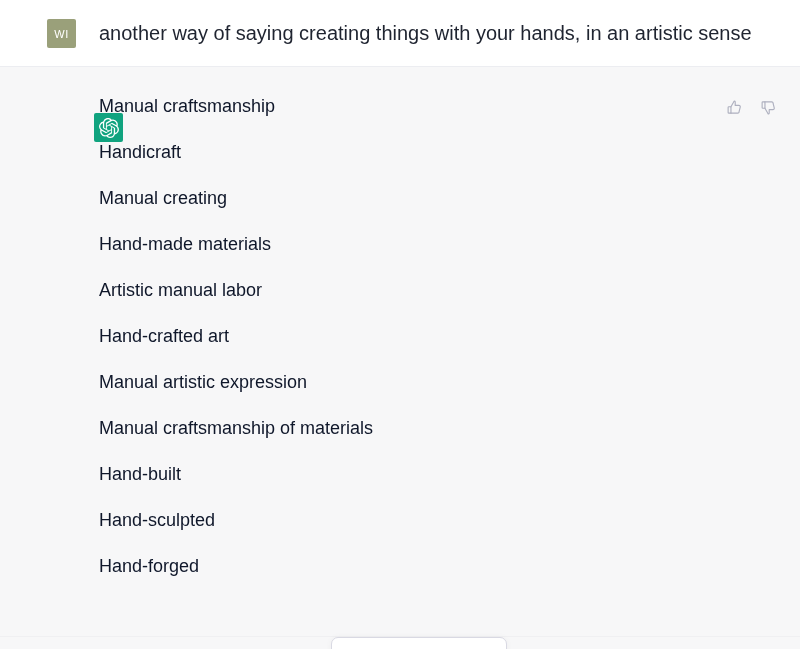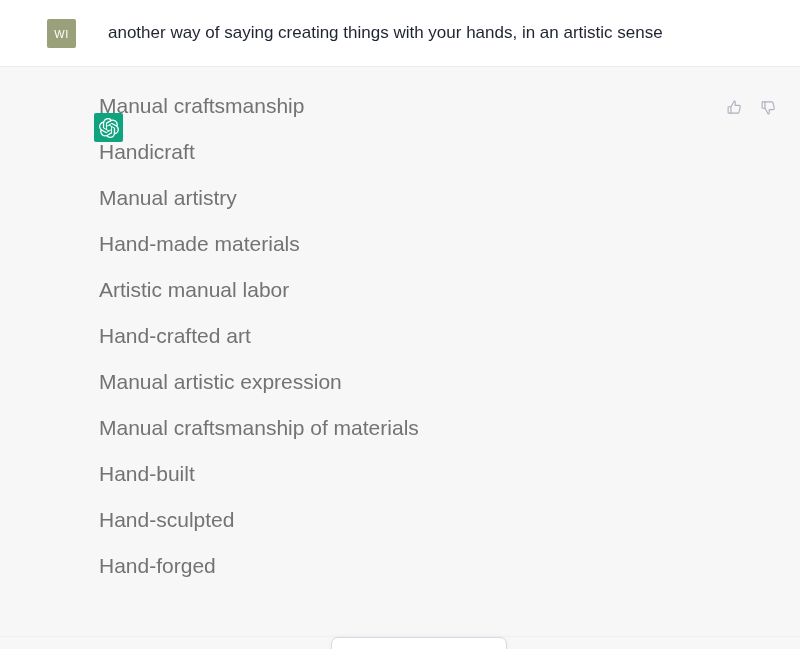--- a/index.html
+++ b/index.html
@@ -59,23 +59,23 @@
   }
 
   .avatar-assistant svg {
     display: block;
     width: 20px;
     height: 20px;
   }
 
   .user-text {
     position: absolute;
-    left: 108px;
+    left: 99px;
     top: 21px;
-    font-size: 17px;
+    font-size: 20px;
     line-height: 24px;
     color: #1f2430;
     white-space: nowrap;
   }
 
   
   .assistant-row {
     position: absolute;
     left: 0;
     top: 67px;
@@ -93,23 +93,23 @@
   }
 
   .assistant-content {
     position: absolute;
     left: 99px;
     top: 28px;
     width: 600px;
   }
 
   .reply-line {
-    font-size: 21px;
+    font-size: 18px;
     line-height: 22px;
-    color: #737373;
+    color: #0f172a;
     height: 46px;
     white-space: nowrap;
   }
 
   
   .feedback {
     position: absolute;
     right: 20px;
     top: 28px;
     display: flex;
@@ -189,21 +189,21 @@
           <svg viewBox="0 0 24 24" aria-hidden="true">
             <path fill="#ffffff" d="M22.28 9.82a5.98 5.98 0 0 0-.52-4.91 6.05 6.05 0 0 0-6.51-2.9A6 6 0 0 0 4.98 4.18a5.98 5.98 0 0 0-4 2.9 6.05 6.05 0 0 0 .74 7.1 5.98 5.98 0 0 0 .51 4.91 6.05 6.05 0 0 0 6.52 2.9A5.98 5.98 0 0 0 13.26 24a6.06 6.06 0 0 0 5.77-4.21 5.99 5.99 0 0 0 4-2.9 6.06 6.06 0 0 0-.75-7.07Zm-9.02 12.6a4.48 4.48 0 0 1-2.88-1.04l.14-.08 4.78-2.76a.79.79 0 0 0 .39-.68V11.1l2.02 1.17a.07.07 0 0 1 .04.05v5.58a4.5 4.5 0 0 1-4.49 4.5ZM3.6 18.3a4.47 4.47 0 0 1-.54-3.01l.14.09 4.79 2.76a.77.77 0 0 0 .78 0l5.84-3.37v2.33a.08.08 0 0 1-.03.06l-4.84 2.79a4.5 4.5 0 0 1-6.14-1.65ZM2.34 7.9a4.49 4.49 0 0 1 2.35-1.97V11.6a.77.77 0 0 0 .38.67l5.82 3.36-2.02 1.17a.07.07 0 0 1-.07 0L3.96 14a4.5 4.5 0 0 1-1.65-6.1Zm16.6 3.86-5.83-3.4L15.13 7.2a.07.07 0 0 1 .07 0l4.84 2.8a4.49 4.49 0 0 1-.68 8.1v-5.68a.79.79 0 0 0-.42-.66Zm2.01-3.02-.14-.09-4.78-2.79a.78.78 0 0 0-.79 0L9.4 9.23V6.9a.07.07 0 0 1 .03-.06l4.84-2.79a4.5 4.5 0 0 1 6.68 4.66ZM8.3 12.86l-2.02-1.16a.08.08 0 0 1-.04-.06V6.07a4.5 4.5 0 0 1 7.37-3.45l-.14.08L8.69 5.46a.79.79 0 0 0-.39.68v6.72Zm1.1-2.36 2.6-1.5 2.6 1.5v3l-2.6 1.5-2.6-1.5v-3Z"></path>
           </svg>
         </span>
       </div>
     </div>
 
     <div class="assistant-content">
       <div class="reply-line">Manual craftsmanship</div>
       <div class="reply-line">Handicraft</div>
-      <div class="reply-line">Manual artistry</div>
+      <div class="reply-line">Manual creating</div>
       <div class="reply-line">Hand-made materials</div>
       <div class="reply-line">Artistic manual labor</div>
       <div class="reply-line">Hand-crafted art</div>
       <div class="reply-line">Manual artistic expression</div>
       <div class="reply-line">Manual craftsmanship of materials</div>
       <div class="reply-line">Hand-built</div>
       <div class="reply-line">Hand-sculpted</div>
       <div class="reply-line">Hand-forged</div>
     </div>
 

